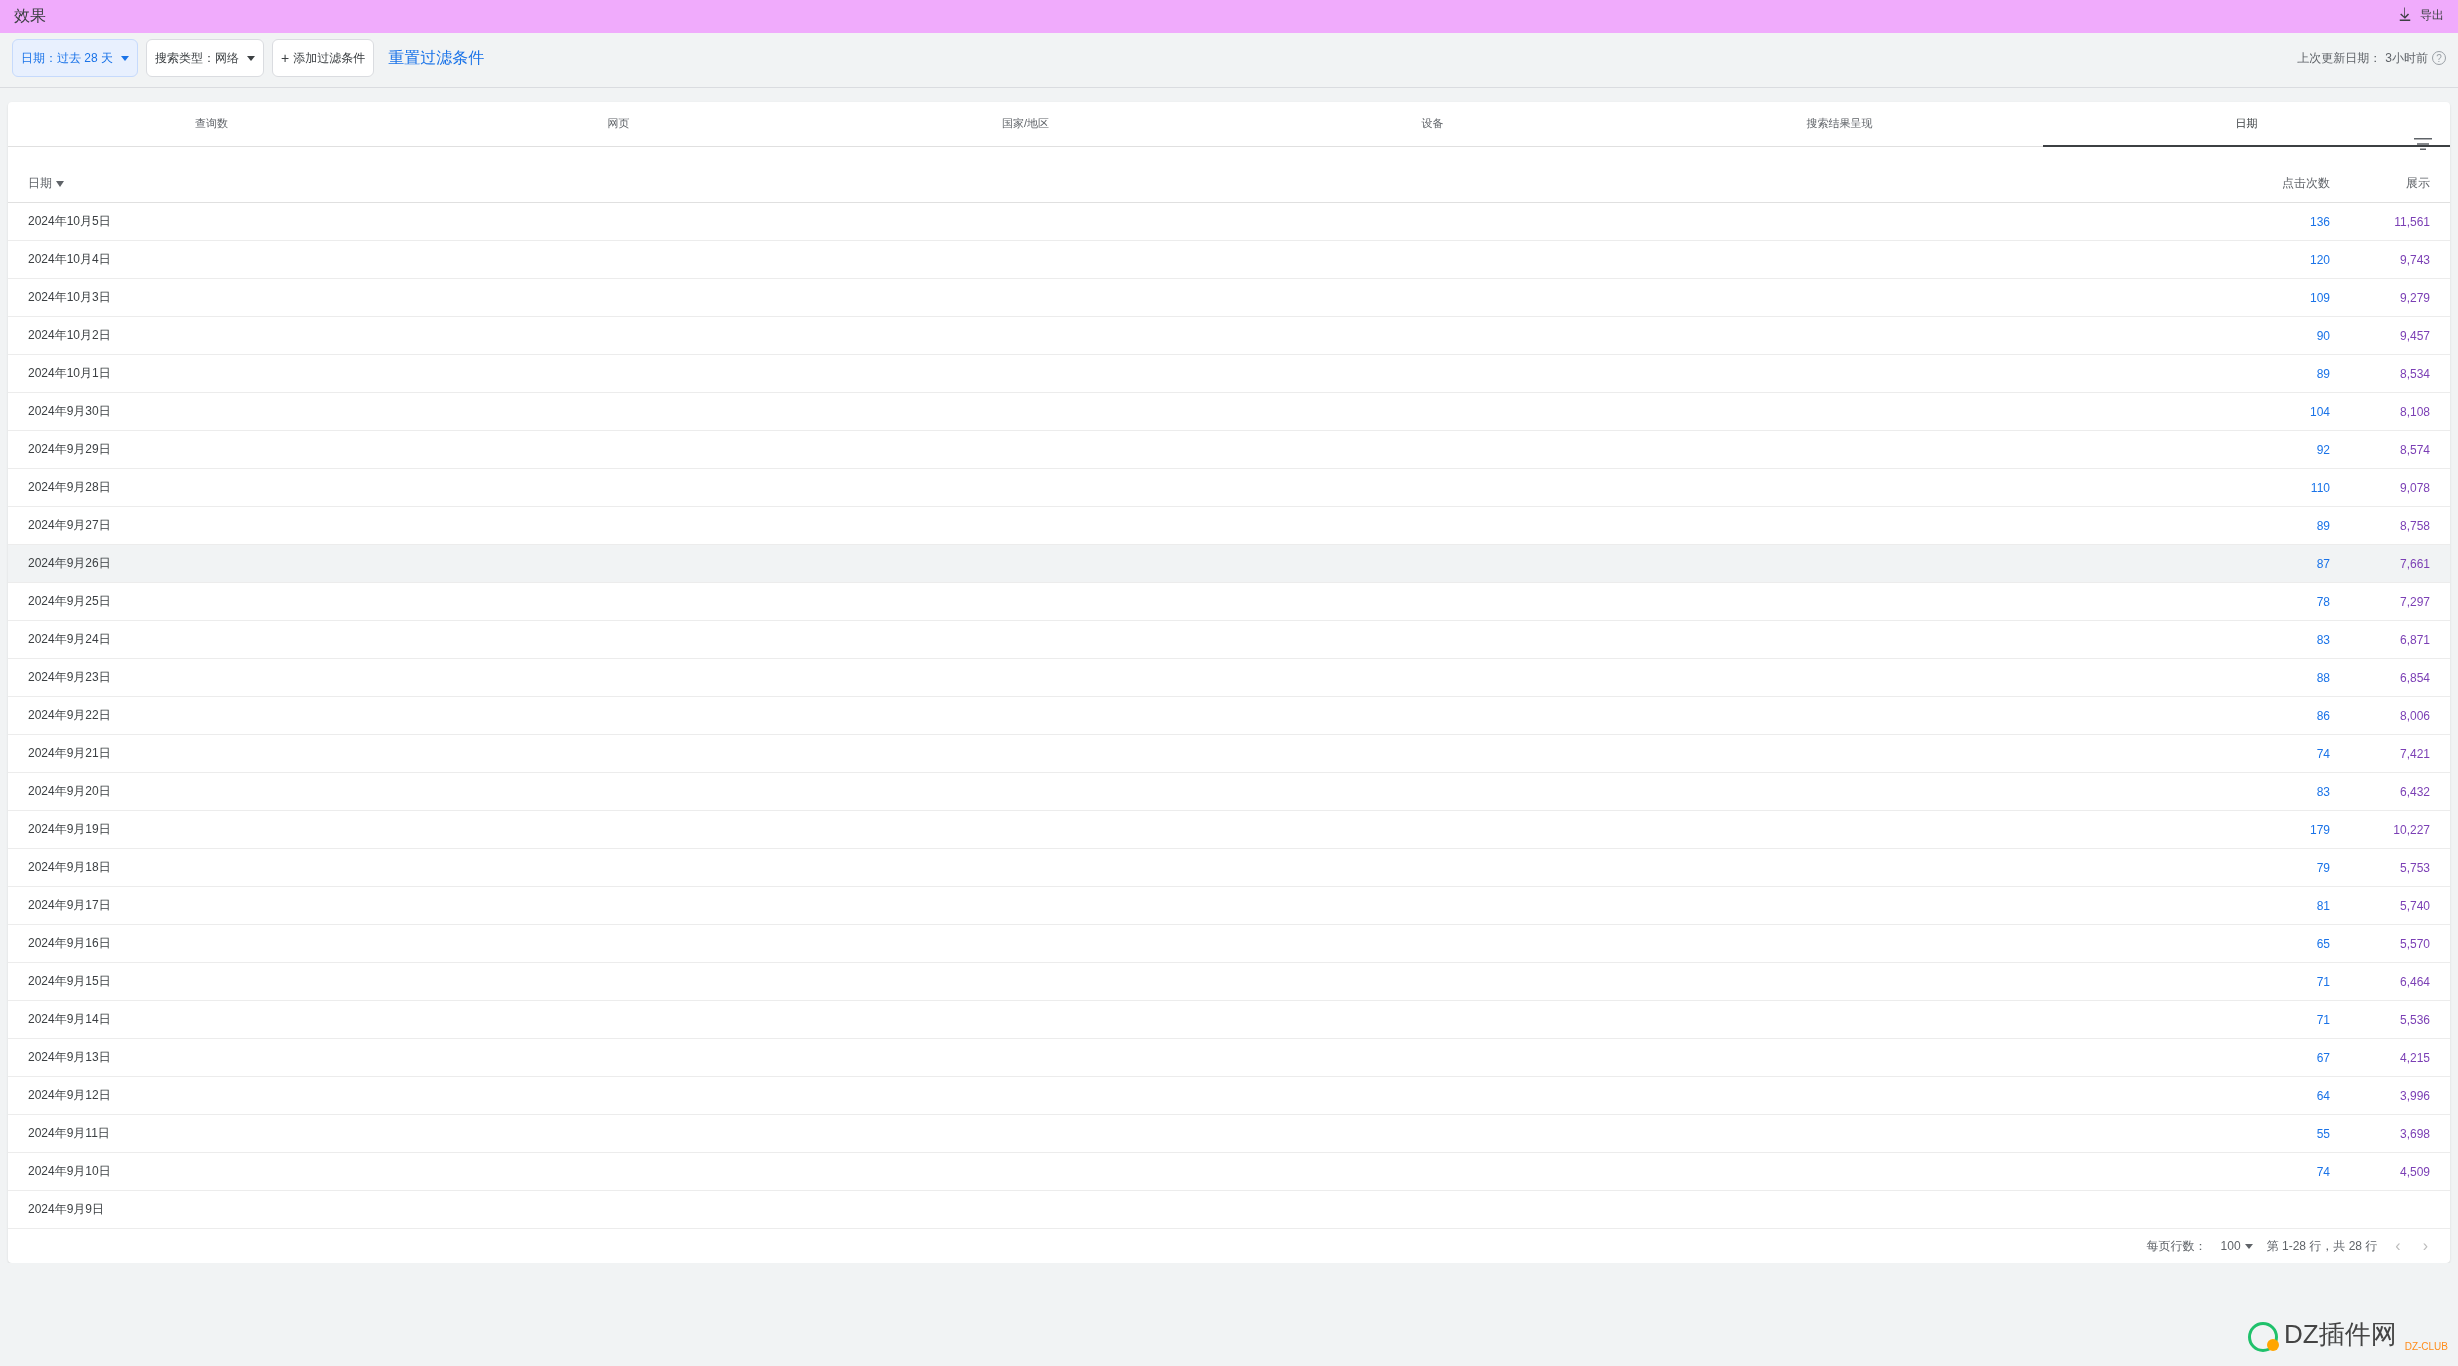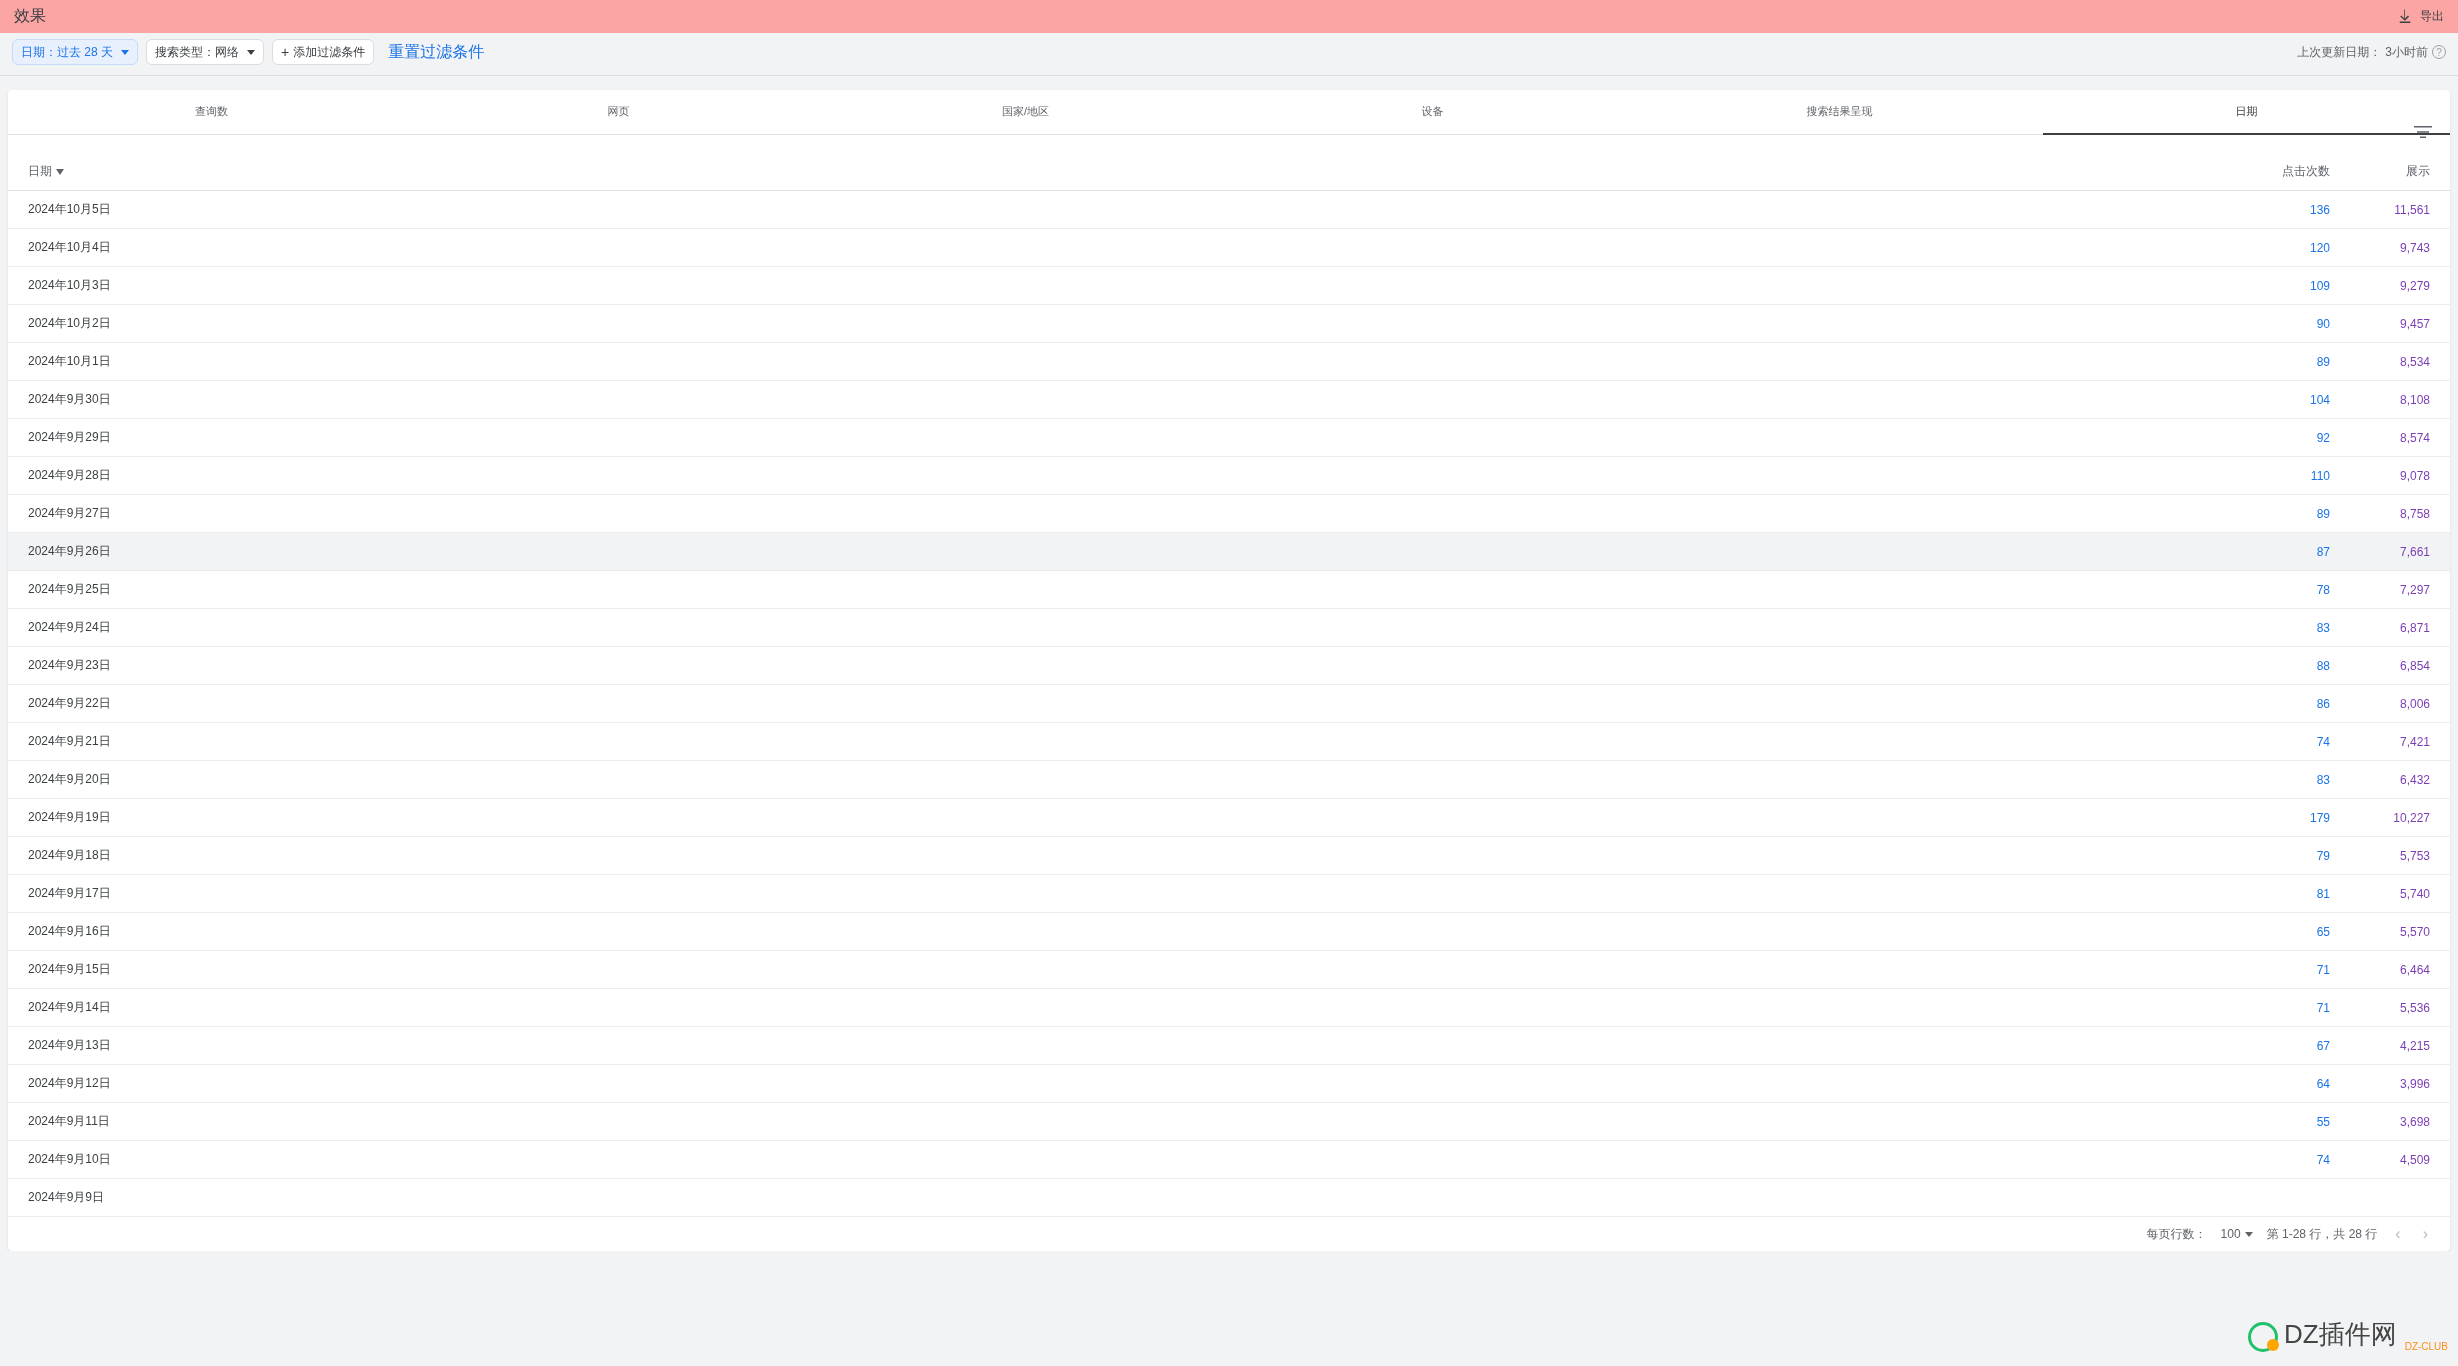--- a/index.html
+++ b/index.html
@@ -5,24 +5,24 @@
     * { margin: 0; padding: 0; box-sizing: border-box; }
     body {
       font-family: Arial, "Microsoft YaHei", sans-serif;
       background: #f1f3f4;
       font-size: 12px;
       color: #3c4043;
       width: 2458px;
     }
     .header-bar {
       display: flex;
-      align-items: center;
+      align-items: flex-start;
       justify-content: space-between;
       padding: 6px 14px;
-      background: #fca5a5;
+      background: #f0abfc;
     }
     .page-title {
       font-size: 16px;
       color: #3c4043;
       font-weight: 400;
     }
     .export-box {
       display: flex;
       align-items: center;
       gap: 6px;
@@ -42,21 +42,21 @@
       display: inline-flex;
       align-items: center;
       border: 1px solid #dadce0;
       border-radius: 6px;
       padding: 3px 8px;
       background: #fff;
       font-size: 12px;
       cursor: pointer;
       gap: 4px;
       color: #3c4043;
-      height: 26px;
+      height: 38px;
     }
     .chip.active {
       background: #e8f0fe;
       border-color: #c6dafc;
       color: #1a73e8;
     }
     .chip .caret {
       width: 0; height: 0;
       border-left: 4px solid transparent;
       border-right: 4px solid transparent;

